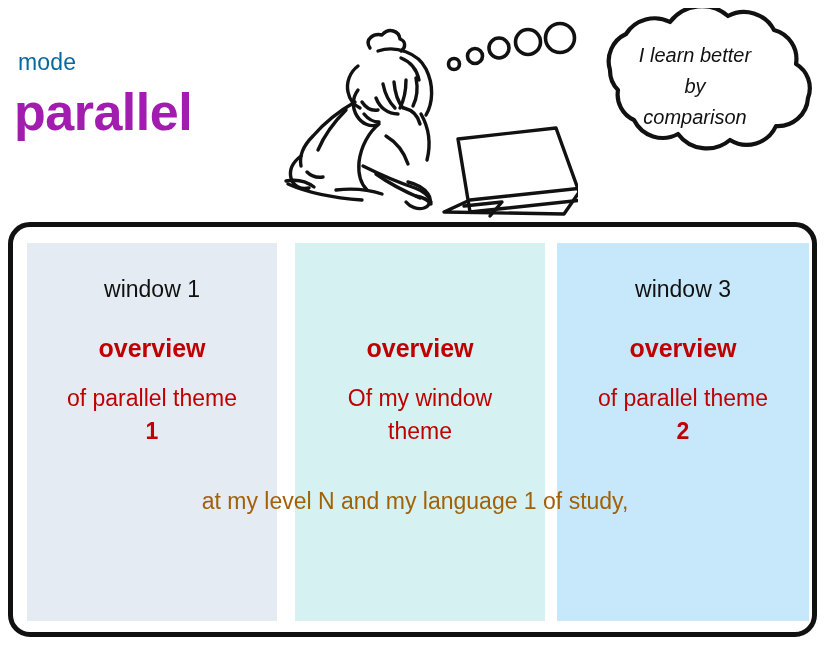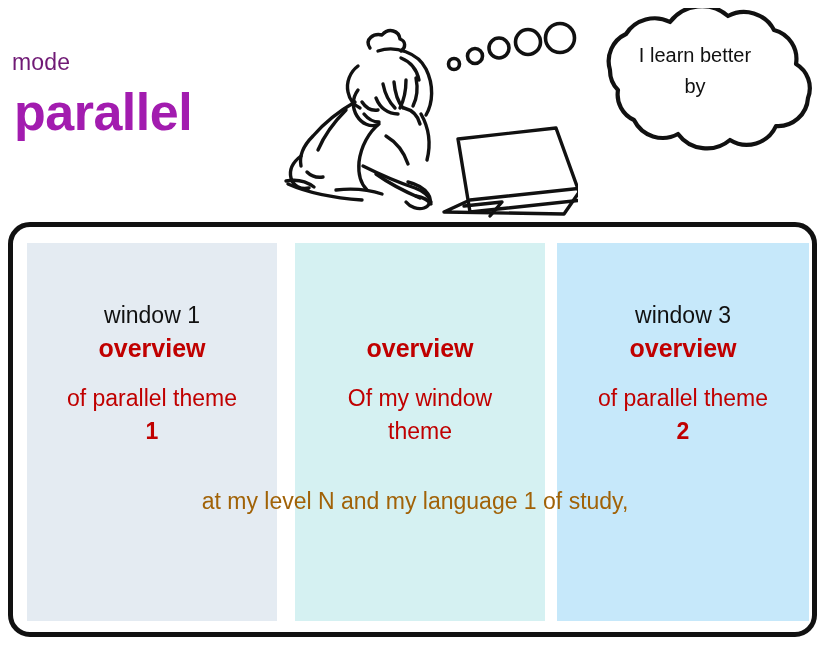--- a/index.html
+++ b/index.html
@@ -12,25 +12,25 @@
     height: 645px;
     position: relative;
     overflow: hidden;
     font-family: "Liberation Sans", sans-serif;
     color: #000000;
   }
 
   
   #mode-label {
     position: absolute;
-    left: 12px;
+    left: 18px;
     top: 48px;
     font-size: 23px;
     line-height: 28px;
-    color: #701a75;
+    color: #0369a1;
     letter-spacing: 0.2px;
     white-space: nowrap;
   }
   #mode-value {
     position: absolute;
     left: 14px;
     top: 82px;
     font-size: 52px;
     line-height: 60px;
     font-weight: bold;
@@ -69,21 +69,21 @@
   #bubble-text {
     position: absolute;
     left: 600px;
     top: 40px;
     width: 190px;
     text-align: center;
     font-size: 20px;
     line-height: 31px;
     color: #111111;
   }
-  #bubble-text .bl { display: block; white-space: nowrap; }
+  #bubble-text .bl { display: block; white-space: nowrap; font-style: italic; }
 
   
   #windows-frame {
     position: absolute;
     left: 8px;
     top: 222px;
     width: 809px;
     height: 415px;
     border: 5px solid #111111;
     border-radius: 22px;
@@ -104,21 +104,20 @@
 
   .panel-title {
     position: absolute;
     left: 0;
     right: 0;
     top: 33px;
     text-align: center;
     font-size: 23px;
     line-height: 27px;
     color: #111111;
-    margin-top: 26px;
   }
   .panel-overview {
     position: absolute;
     left: 0;
     right: 0;
     top: 91px;
     text-align: center;
     font-size: 25px;
     line-height: 29px;
     font-weight: bold;
@@ -230,20 +229,21 @@
              a32 32 0 0 1 -44 -14
              a28 28 0 0 1 -16 -30
              a28 28 0 0 1 -8 -20
              Z" fill="#ffffff" stroke="#111111" stroke-width="4.2" stroke-linejoin="round"></path>
   </svg>
 </div>
 
 <div id="bubble-text">
   <span class="bl">I learn better</span>
   <span class="bl">by</span>
+  <span class="bl">comparison</span>
 </div>
 
 <div id="windows-frame"></div>
 
 <div class="window-panel" id="window-panel-1" style="background: rgb(228, 235, 242);">
   <div class="panel-title">window 1</div>
   <div class="panel-overview">overview</div>
   <div class="panel-sub">
     <span class="sub-line">of parallel theme</span>
     <span class="sub-strong">1</span>

